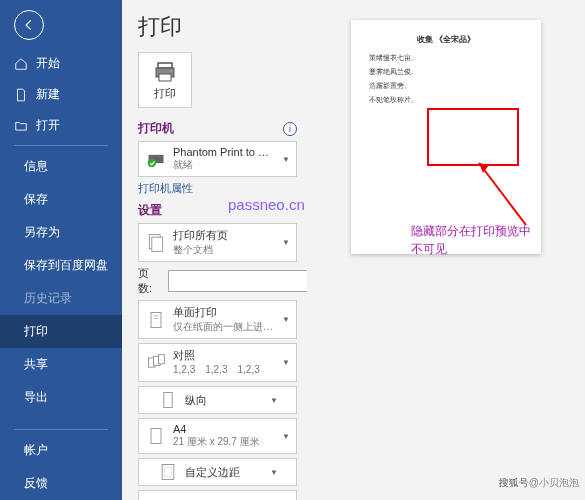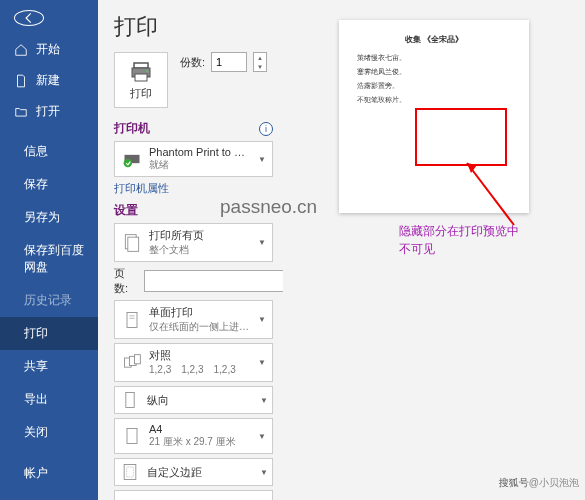--- a/index.html
+++ b/index.html
@@ -1,17 +1,17 @@
 <!DOCTYPE html>
 <html><head>
 <meta charset="utf-8">
 <style>
 *{box-sizing:border-box;margin:0;padding:0;font-family:"Microsoft YaHei","Segoe UI",sans-serif}
 body{width:585px;height:500px;overflow:hidden;display:flex;background:#fff;font-size:12px;color:#333}
-.sidebar{width:98px;background:#2b579a;color:#fff;display:flex;flex-direction:column;padding-top:8px}
+.sidebar{width:122px;background:#2b579a;color:#fff;display:flex;flex-direction:column;padding-top:8px}
 .back-btn{width:30px;height:30px;border:1.5px solid #fff;border-radius:50%;display:flex;align-items:center;justify-content:center;margin:2px 0 8px 14px;cursor:pointer}
 .back-btn svg{width:14px;height:14px;fill:none;stroke:#fff;stroke-width:2}
 .nav-item{padding:7px 14px;display:flex;align-items:center;gap:8px;cursor:pointer;font-size:12px}
 .nav-item.sub{padding:8px 14px 8px 24px}
 .nav-item.selected{background:#1e3e6e}
 .nav-item svg{width:14px;height:14px;fill:none;stroke:#fff;stroke-width:1.5}
 .nav-sep{height:1px;background:rgba(255,255,255,0.25);margin:4px 14px}
 .nav-spacer{flex:1}
 .main{flex:1;display:flex;background:#f3f3f3;overflow:hidden}
 .settings{width:185px;padding:12px 10px 12px 16px;overflow-y:auto}
@@ -20,35 +20,35 @@
 .print-btn{width:54px;height:56px;background:#fff;border:1px solid #ccc;display:flex;flex-direction:column;align-items:center;justify-content:center;gap:2px;cursor:pointer}
 .print-btn svg{width:24px;height:24px}
 .copies-row{display:flex;align-items:center;gap:6px;font-size:11px}
 .copies-input{width:36px;height:20px;border:1px solid #aaa;padding:0 4px;font-size:11px}
 .spin{width:14px;height:20px;border:1px solid #aaa;background:#fff;display:flex;flex-direction:column}
 .spin div{flex:1;display:flex;align-items:center;justify-content:center;font-size:6px;color:#666;cursor:pointer}
 .section-header{display:flex;align-items:center;justify-content:space-between;margin:6px 0 4px}
 .section-title{font-size:12px;color:#701a75;font-weight:700}
 .info-icon{width:14px;height:14px;border:1px solid #2b579a;border-radius:50%;display:flex;align-items:center;justify-content:center;color:#2b579a;font-size:9px;cursor:pointer;background:#fff}
 .dropdown{background:#fff;border:1px solid #ccc;display:flex;align-items:center;padding:4px 6px;margin-bottom:4px;cursor:pointer;min-height:34px;gap:6px}
-.dropdown.small{min-height:24px;padding:2px 4px}
+.dropdown.small{min-height:24px;padding:2px 18px}
 .dd-icon{width:22px;height:22px;display:flex;align-items:center;justify-content:center;flex-shrink:0}
 .dd-icon svg{width:20px;height:20px}
 .dd-text{flex:1;overflow:hidden}
 .dd-title{font-size:11px;color:#333;white-space:nowrap;overflow:hidden;text-overflow:ellipsis}
 .dd-sub{font-size:10px;color:#777;white-space:nowrap;overflow:hidden;text-overflow:ellipsis}
 .dd-arrow{font-size:8px;color:#666}
 .link-right{text-align:left;margin-bottom:6px}
 .link-right a,.link-center a{color:#2b579a;font-size:11px;text-decoration:none;cursor:pointer}
 .pages-row{display:flex;align-items:center;gap:16px;margin-bottom:4px}
 .pages-row label{font-size:11px}
 .pages-input{flex:1;height:22px;border:1px solid #aaa;padding:0 4px;font-size:11px}
-.watermark{position:absolute;top:196px;left:220px;color:#737373;font-size:19px;pointer-events:none;z-index:5}
+.watermark{position:absolute;top:196px;left:228px;color:#8b5cf6;font-size:15px;pointer-events:none;z-index:5}
 .preview{flex:1;background:#f3f3f3;padding:20px 14px;position:relative;display:flex;justify-content:center;align-items:flex-start}
-.page{width:190px;height:193px;background:#fff;box-shadow:0 1px 4px rgba(0,0,0,0.25);padding:14px 18px;position:relative}
+.page{width:190px;height:234px;background:#fff;box-shadow:0 1px 4px rgba(0,0,0,0.25);padding:14px 18px;position:relative}
 .page-title{text-align:center;font-size:8px;font-weight:bold;margin-bottom:8px}
 .page-line{font-size:7px;margin-bottom:4px;color:#333}
 .red-box{position:absolute;border:2px solid #e00;width:92px;height:58px;left:76px;top:88px}
 .arrow-svg{position:absolute;left:120px;top:135px;width:80px;height:80px;pointer-events:none}
 .annotation{position:absolute;left:60px;top:202px;color:#a21caf;font-size:12px;line-height:1.5}
 .footer-credit{position:absolute;bottom:10px;right:6px;font-size:10px;color:#888}
 .footer-credit b{font-weight:normal;color:#555}
 </style>
 </head>
 <body>
@@ -95,23 +95,20 @@
     </div>
   <div class="nav-item sub selected">
       <span>打印</span>
     </div>
   <div class="nav-item sub">
       <span>共享</span>
     </div>
   <div class="nav-item sub">
       <span>导出</span>
     </div>
-  <div class="nav-item sub">
-      <span>关闭</span>
-    </div>
   <div class="nav-spacer"></div>
   <div class="nav-sep"></div>
   <div class="nav-item sub">
       <span>帐户</span>
     </div>
   <div class="nav-item sub">
       <span>反馈</span>
     </div>
 
 </div>
@@ -122,28 +119,20 @@
 
     <div class="print-row">
       <div class="print-btn">
         <svg viewBox="0 0 24 24">
             <rect x="5" y="3" width="14" height="5" fill="none" stroke="#555" stroke-width="1.5"></rect>
             <rect x="3" y="8" width="18" height="9" fill="#888" stroke="#555"></rect>
             <rect x="6" y="14" width="12" height="7" fill="#fff" stroke="#555"></rect>
             <circle cx="18" cy="11" r="1" fill="#5c5"></circle>
           </svg>
         <span style="font-size:11px">打印</span>
-      </div>
-      <div class="copies-row">
-        <label>份数:</label>
-        <input class="copies-input" value="1" style="">
-        <div class="spin">
-            <div>▲</div>
-            <div>▼</div>
-          </div>
       </div>
     </div>
 
     <div class="section-header">
       <div class="section-title">打印机</div>
       <div class="info-icon">i</div>
     </div>
     <div class="dropdown">
       <div class="dd-icon">
         <svg viewBox="0 0 24 24">

